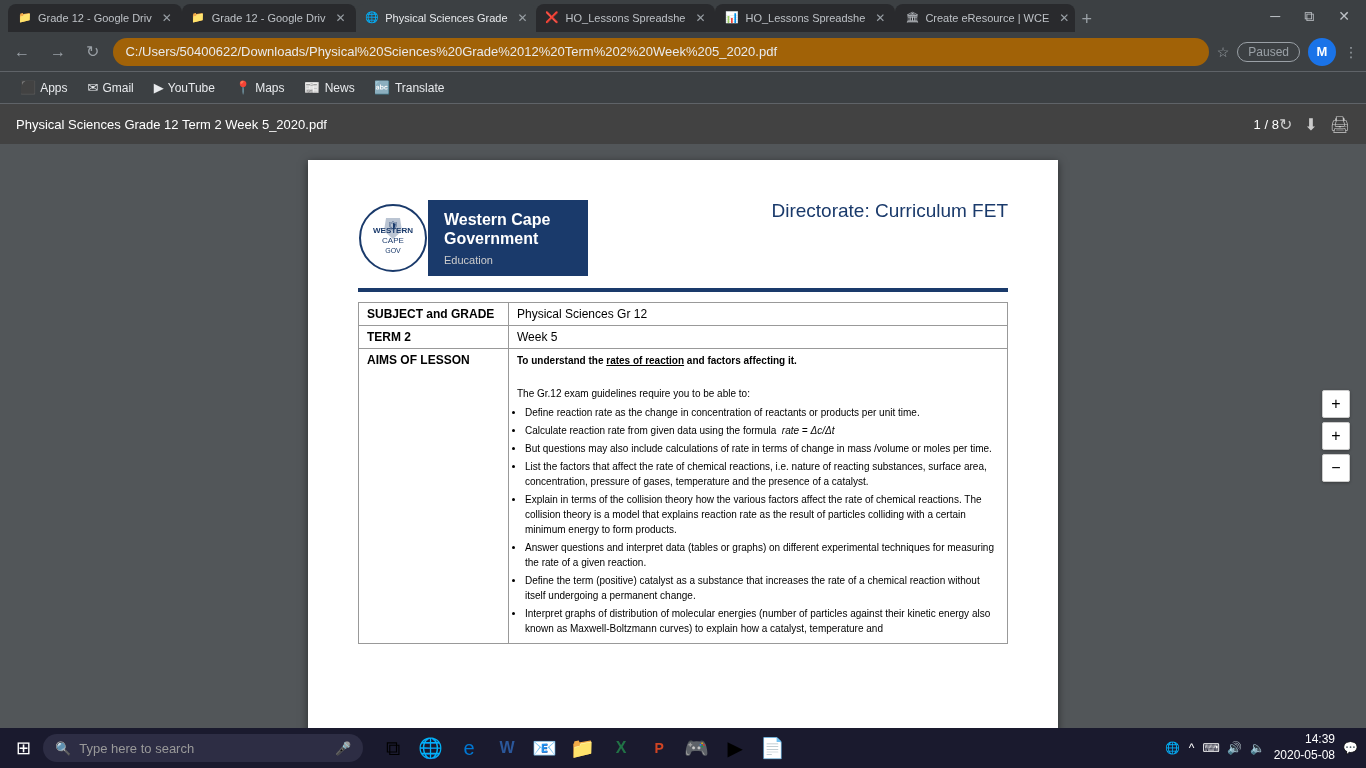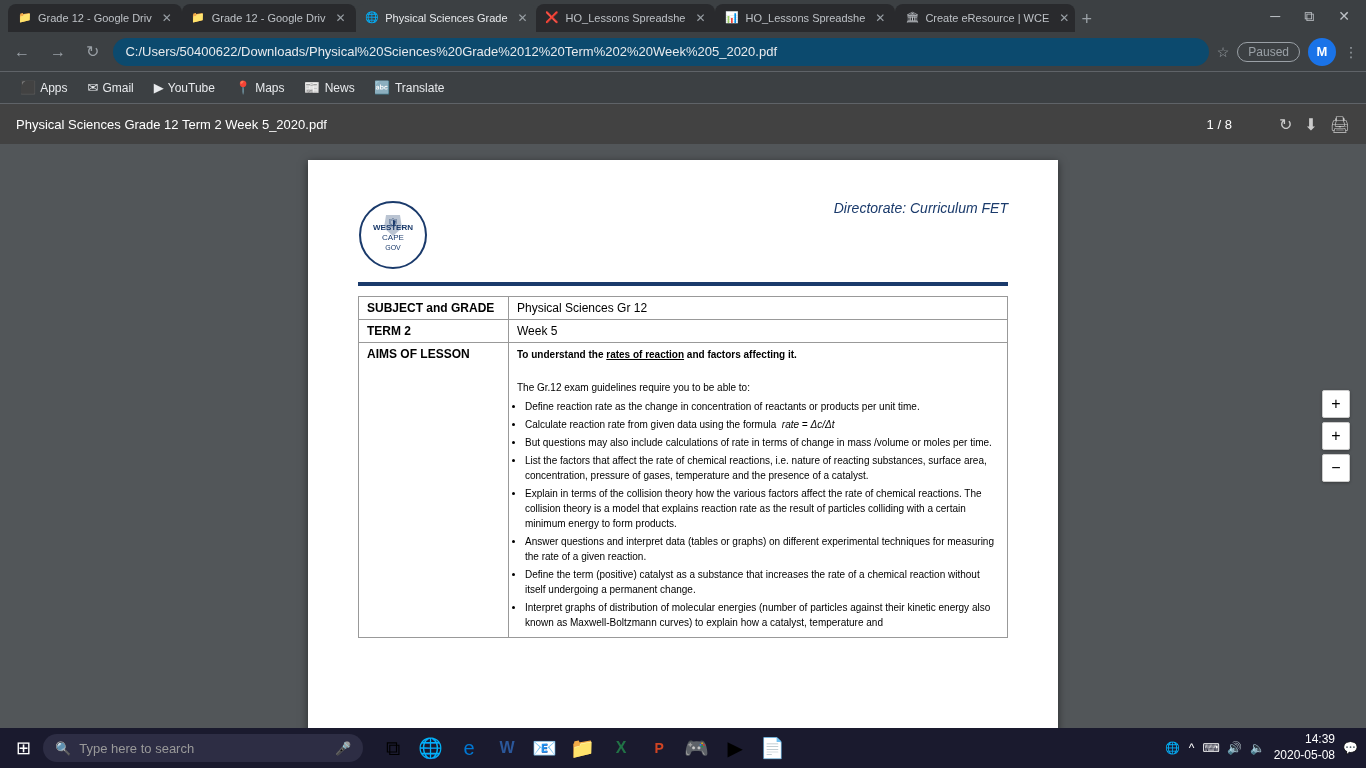--- a/index.html
+++ b/index.html
@@ -44,21 +44,21 @@
       height: 40px;
       display: flex;
       align-items: center;
       padding: 0 8px;
       gap: 8px;
       border-bottom: 1px solid #5f6368;
     }
     .nav-btn { background: none; border: none; color: #9aa0a6; font-size: 16px; cursor: pointer; padding: 4px 6px; border-radius: 50%; }
     .address-input {
       flex: 1;
-      background: #0c4a6e;
+      background: #a16207;
       border: none;
       border-radius: 20px;
       height: 28px;
       padding: 0 12px;
       color: #e8eaed;
       font-size: 13px;
       outline: none;
     }
     .profile-btn {
       background: #1a73e8;
@@ -106,21 +106,20 @@
 
     
     .pdf-toolbar {
       background: #424242;
       height: 40px;
       display: flex;
       align-items: center;
       padding: 0 16px;
       color: #ffffff;
       font-size: 13px;
-      gap: 47px;
     }
     .pdf-title { flex: 1; font-size: 13px; color: #fff; }
     .pdf-page { color: #fff; font-size: 13px; margin: 4px auto; }
     .pdf-tools { display: flex; gap: 12px; align-items: center; }
     .pdf-tool-btn { background: none; border: none; color: #ccc; font-size: 16px; cursor: pointer; }
 
     
     .pdf-content {
       background: #525659;
       height: calc(768px - 32px - 40px - 32px - 40px - 40px);
@@ -169,22 +168,21 @@
       line-height: 1.2;
     }
     .wcg-edu-text {
       font-size: 11px;
       margin-top: 6px;
       color: #ccc;
     }
     .wcg-directorate {
       margin-left: auto;
       color: #1a3a6b;
-      font-size: 14px;
-      font-style: italic;
+      font-size: 19px;
     }
     .wcg-blue-line {
       height: 4px;
       background: #1a3a6b;
       width: 100%;
       margin-bottom: 10px;
     }
 
     
     .info-table {
@@ -409,20 +407,25 @@
 
         <svg class="wcg-logo" viewBox="0 0 70 70" xmlns="http://www.w3.org/2000/svg">
           <circle cx="35" cy="35" r="33" fill="white" stroke="#1a3a6b" stroke-width="2"></circle>
           <text x="35" y="30" text-anchor="middle" font-size="8" fill="#1a3a6b" font-weight="bold">WESTERN</text>
           <text x="35" y="40" text-anchor="middle" font-size="8" fill="#1a3a6b">CAPE</text>
           <text x="35" y="50" text-anchor="middle" font-size="7" fill="#1a3a6b">GOV</text>
 
           <path d="M28,15 L42,15 L44,28 L35,36 L26,28 Z" fill="#1a3a6b" opacity="0.3"></path>
           <text x="35" y="26" text-anchor="middle" font-size="9" fill="#1a3a6b">🛡</text>
         </svg>
+        <div class="wcg-text-block">
+          <div class="wcg-main-text">Western Cape</div>
+          <div class="wcg-main-text">Government</div>
+          <div class="wcg-edu-text">Education</div>
+        </div>
       </div>
       <div class="wcg-directorate">Directorate: Curriculum FET</div>
     </div>
 
     <div class="wcg-blue-line"></div>
 
     <table class="info-table">
       <tbody>
         <tr>
           <td><span>SUBJECT and GRADE</span></td>

